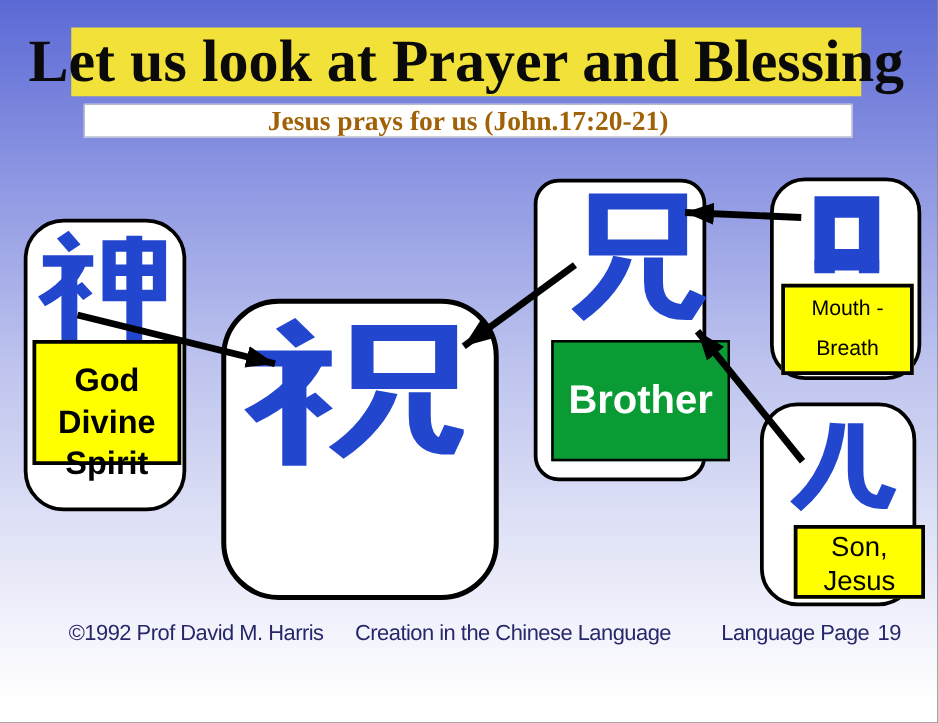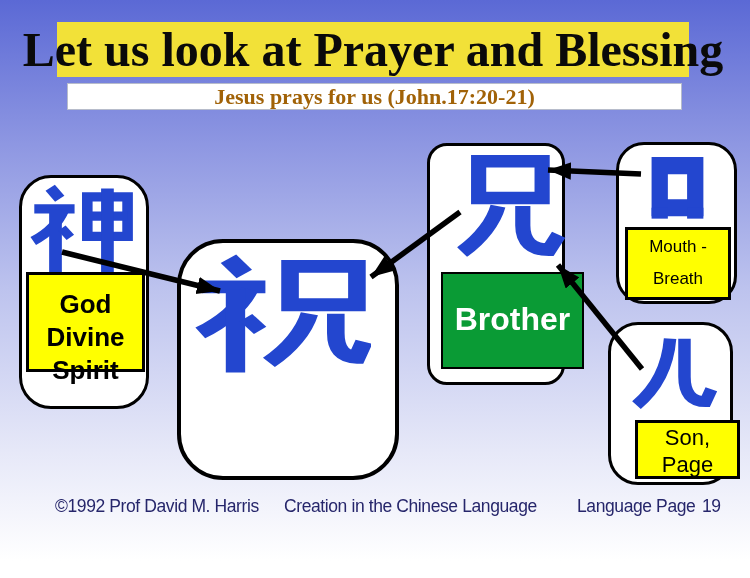--- a/index.html
+++ b/index.html
@@ -151,21 +151,21 @@
     </div>
   </div>
 
   <div class="card card-son">
     <svg class="hanzi" viewBox="0 0 100 100" preserveAspectRatio="none" role="img" aria-label="儿">
       <path d="M48 8 C46 36 36 66 13 88" stroke-width="13"></path>
       <path d="M63 8 V54 Q63 84 85 84 L91 69" stroke-width="13"></path>
     </svg>
     <div class="label label-yellow">
       <span class="line">Son,</span>
-      <span class="line">Page</span>
+      <span class="line">Jesus</span>
     </div>
   </div>
 
   <svg class="arrows" viewBox="0 0 750 578" aria-hidden="true">
     <defs>
       <marker id="ah" markerWidth="5" markerHeight="4" refX="4.2" refY="1.6" orient="auto" markerUnits="strokeWidth">
         <path d="M0 0 L4.2 1.6 L0 3.2 Z" fill="#000"></path>
       </marker>
     </defs>
     <line x1="62" y1="252" x2="220" y2="291" marker-end="url(#ah)"></line>

